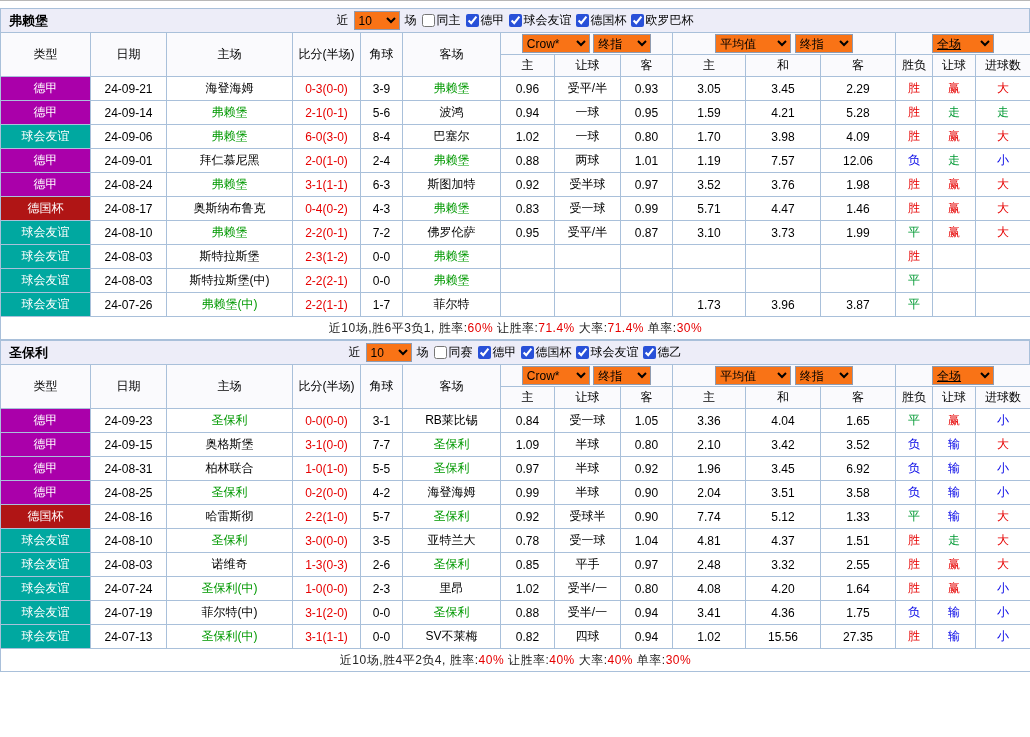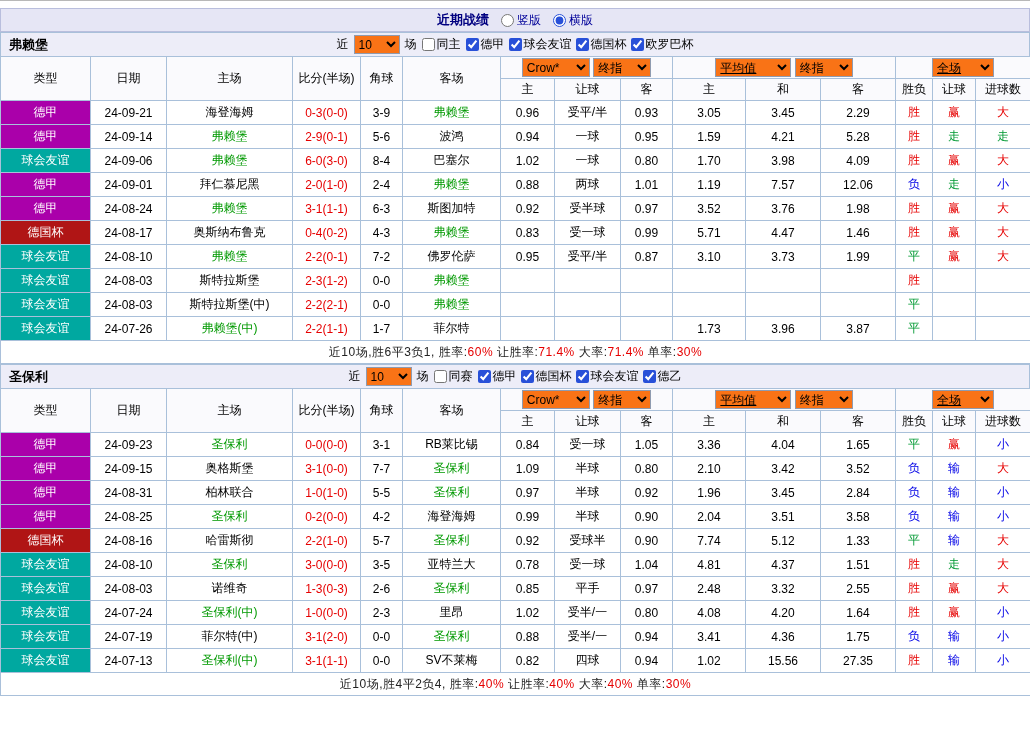--- a/index.html
+++ b/index.html
@@ -29,21 +29,21 @@
   }
   .team-name { position:absolute; left:8px; font-weight:bold; font-size:13px; color:#000; }
   .filters { margin:0 auto; display:flex; align-items:center; gap:5px; }
   .chk { display:inline-flex; align-items:center; gap:2px; cursor:pointer; }
   .league-box { display:inline-flex; align-items:center; gap:4px; }
 
   select { font-size:12px; height:19px; border:1px solid #8f9bb0; background:#f97316; }
   .sel-count { width:46px; }
   .sel-odds1 { width:68px; }
   .sel-stage { width:58px; }
-  .sel-avg1  { width:76px;text-decoration:underline; }
+  .sel-avg1  { width:76px; }
   .sel-scope { width:62px;text-decoration:underline; }
 
   
   table { width:1030px; border-collapse:collapse; table-layout:fixed; }
   th, td {
     border:1px solid #a9c0da; text-align:center; height:24px;
     padding:0 2px; overflow:hidden; white-space:nowrap; font-weight:normal;
   }
   thead th { background:#fafafd; color:#000; height:22px; }
   .dd-cell { padding:1px 0; }
@@ -58,31 +58,20 @@
   .c-green { color:#009933; }
   .c-black { color:#222; }
   .res { font-weight:normal; }
   .summary { background:#fff; height:23px; letter-spacing:0.5px; }
 </style>
 </head>
 <body>
 
 <div class="page">
 
-  <div class="topbar">
-    <span class="tb-title">近期战绩</span>
-    <label class="radio">
-      <input type="radio" name="layout-version" style="">
-      <span>竖版</span>
-    </label>
-    <label class="radio">
-      <input type="radio" name="layout-version" checked="" style="">
-      <span>横版</span>
-    </label>
-  </div>
 
   <div class="section">
     <div class="sec-head">
       <span class="team-name">弗赖堡</span>
       <div class="filters">
         <span>近</span>
         <select class="sel-count"><option>10</option></select>
         <span>场</span>
         <label class="chk">
           <input type="checkbox" style="">
@@ -174,21 +163,21 @@
             <td>3.45</td>
             <td>2.29</td>
             <td class="res c-red">胜</td>
             <td class="res c-red">赢</td>
             <td class="res c-red">大</td>
           </tr>
           <tr>
             <td class="badge" style="background: rgb(170, 0, 170);">德甲</td>
             <td>24-09-14</td>
             <td class="team focus">弗赖堡</td>
-            <td class="score">2-9(0-1)</td>
+            <td class="score">2-1(0-1)</td>
             <td>5-6</td>
             <td class="team">波鸿</td>
             <td>0.94</td>
             <td>一球</td>
             <td>0.95</td>
             <td>1.59</td>
             <td>4.21</td>
             <td>5.28</td>
             <td class="res c-red">胜</td>
             <td class="res c-green">走</td>
@@ -461,21 +450,21 @@
             <td>24-08-31</td>
             <td class="team">柏林联合</td>
             <td class="score">1-0(1-0)</td>
             <td>5-5</td>
             <td class="team focus">圣保利</td>
             <td>0.97</td>
             <td>半球</td>
             <td>0.92</td>
             <td>1.96</td>
             <td>3.45</td>
-            <td>2.84</td>
+            <td>6.92</td>
             <td class="res c-blue">负</td>
             <td class="res c-blue">输</td>
             <td class="res c-blue">小</td>
           </tr>
           <tr>
             <td class="badge" style="background: rgb(170, 0, 170);">德甲</td>
             <td>24-08-25</td>
             <td class="team focus">圣保利</td>
             <td class="score">0-2(0-0)</td>
             <td>4-2</td>

